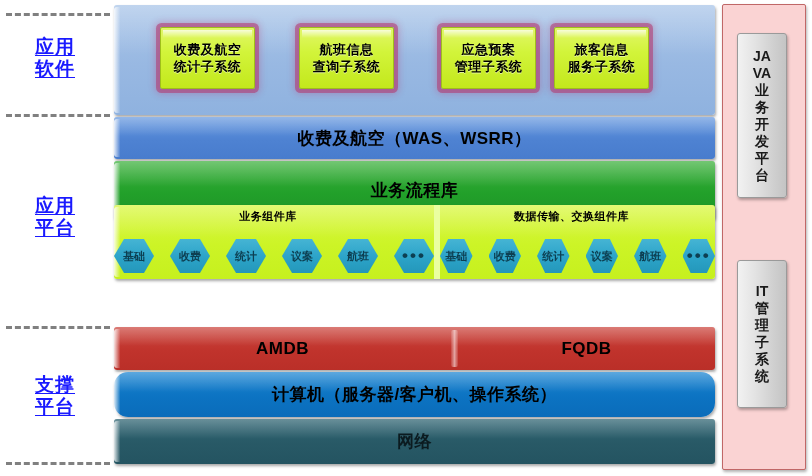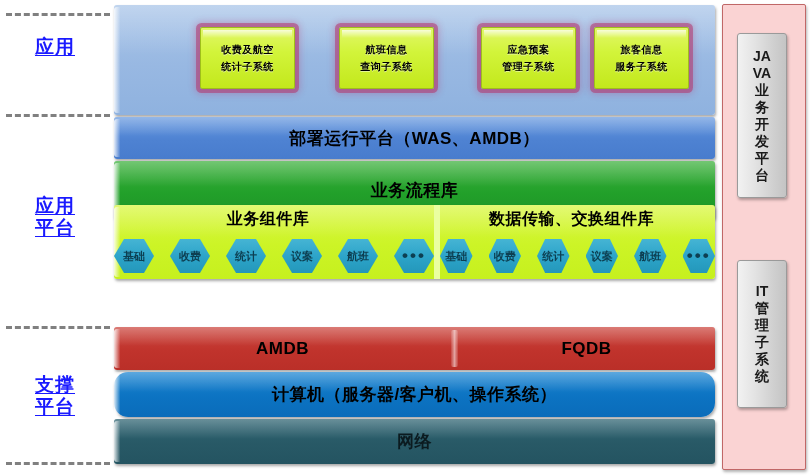--- a/index.html
+++ b/index.html
@@ -81,37 +81,36 @@
   
   .appbox{
     position:absolute;top:22px;width:95px;height:62px;
     box-sizing:border-box;
     background:linear-gradient(180deg,#e2f76a 0%,#d2f43a 40%,#c3e81c 100%);
     border:1px solid #9fbf1a;
     border-radius:2px;
     box-shadow:0 0 0 4px rgba(178,54,110,.55), 0 0 7px 5px rgba(178,54,110,.30);
     display:flex;align-items:center;justify-content:center;
     text-align:center;
-    font-size:10px;font-weight:bold;color:#000;line-height:17px;
+    font-size:13px;font-weight:bold;color:#000;line-height:17px;
     letter-spacing:.5px;
-    margin-left:40px;
   }
   .appbox .inner{
     position:relative;z-index:2;
     text-shadow:0 1px 0 rgba(255,255,255,.5);
   }
   .appbox:before{
     content:"";position:absolute;left:2px;right:2px;top:2px;height:8px;
     background:linear-gradient(180deg,rgba(255,255,255,.75),rgba(255,255,255,0));
   }
 
   
   .sublabel{
     position:absolute;top:4px;left:0;right:12px;text-align:center;
-    font-size:16px;font-weight:bold;color:#000;letter-spacing:.5px;
+    font-size:11px;font-weight:bold;color:#000;letter-spacing:.5px;
   }
   .subpanel{
     position:absolute;top:0;bottom:0;
     box-sizing:border-box;
   }
   .subpanel.left-pane{border-right:3px solid #eaffa0;}
   .subpanel.right-pane{border-left:3px solid #eaffa0;}
 
   .hexrow{
     position:absolute;left:0;right:0;bottom:6px;
@@ -173,20 +172,21 @@
 
 <div id="root">
 
   <div class="divider" style="left:6px;top:13px;width:104px;"></div>
   <div class="divider" style="left:6px;top:114px;width:104px;"></div>
   <div class="divider" style="left:6px;top:326px;width:104px;"></div>
   <div class="divider" style="left:6px;top:462px;width:104px;"></div>
 
   <div class="cat-label" style="top:36px;">
     <span>应用</span>
+    <span>软件</span>
   </div>
   <div class="cat-label" style="top:195px;">
     <span>应用</span>
     <span>平台</span>
   </div>
   <div class="cat-label" style="top:374px;">
     <span>支撑</span>
     <span>平台</span>
   </div>
 
@@ -218,21 +218,21 @@
         <span class="inner">
           <span>旅客信息</span><br>
           <span>服务子系统</span>
         </span>
       </div>
     </div>
 
     <div class="layer band-deploy" style="top:115px;height:42px;width:601px;">
       <span class="gloss"></span>
       <span class="edge"></span>
-      <span class="lbl">部署运行平台（WAS、AMDB）</span>
+      <span class="lbl">收费及航空（WAS、WSRR）</span>
     </div>
 
     <div class="layer band-flow" style="top:159px;height:58px;width:601px;">
       <span class="gloss"></span>
       <span class="edge"></span>
       <span class="lbl">业务流程库</span>
     </div>
 
     <div class="layer band-comp" style="top:203px;height:74px;width:601px;display:block;">
       <span class="gloss"></span>

